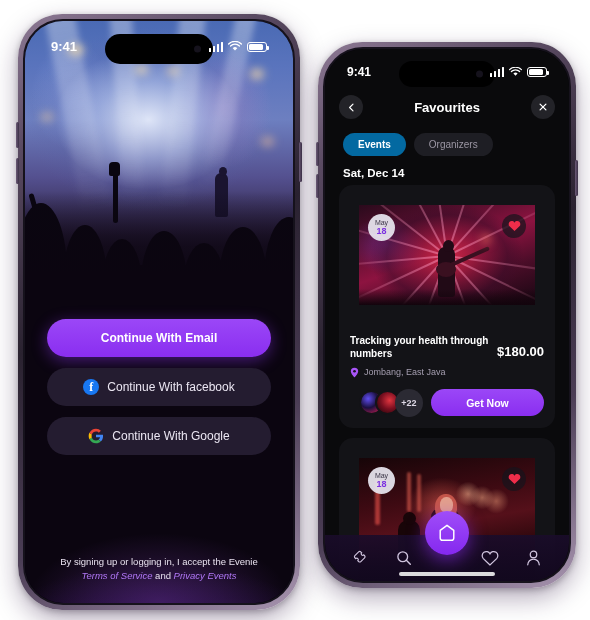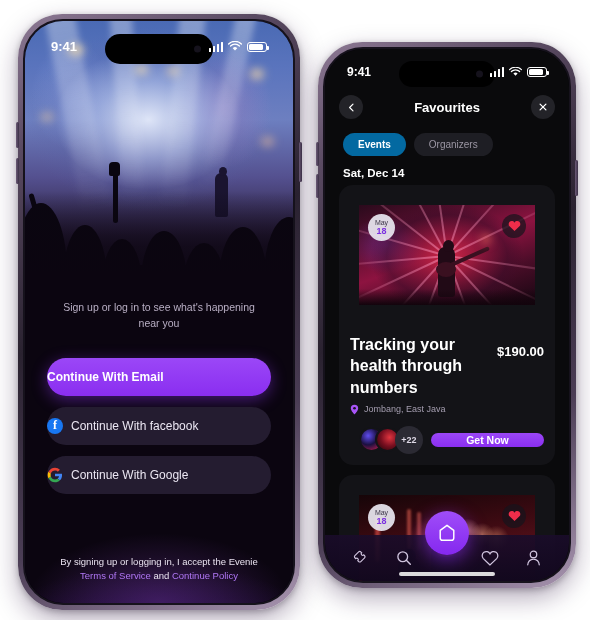--- a/index.html
+++ b/index.html
@@ -79,34 +79,34 @@
     background:
       radial-gradient(ellipse 90% 40% at 50% 118%, rgba(130,55,200,.55) 0%, rgba(80,30,140,.28) 45%, transparent 76%),
       radial-gradient(ellipse 70% 30% at 50% 100%, rgba(160,80,230,.30) 0%, transparent 70%),
       #0b0510;
   }
 
   .ob-content { position:absolute; left:0; right:0; top:272px; bottom:0; padding:0 22px; }
   .ob-title { text-align:center; color:#fff; font-size:17.5px; font-weight:bold; letter-spacing:.1px; }
   .ob-sub { text-align:center; color:#b9afc4; font-size:10.5px; line-height:1.5; margin-top:7px; padding:0 16px; }
 
-  .btn { display:flex; align-items:center; gap:8px;
+  .btn { display:flex; align-items:center; justify-content:center; gap:8px;
          border-radius:26px; height:38px; font-size:12px; font-weight:bold; cursor:pointer; }
   .btn-primary { background: linear-gradient(180deg,#9b47f7,#8a2ef0); color:#fff;
                  box-shadow:0 4px 16px rgba(140,50,240,.45); margin-top:26px; }
   .btn-social { background:#241c30; color:#ebe6f2; margin-top:11px; font-weight:normal; font-size:12px; }
 
   .fb-icon { width:16px;height:16px;border-radius:50%;background:#1877f2; position:relative; flex:none; }
   .fb-icon::after{content:"f";position:absolute;inset:0;color:#fff;font-size:12px;font-weight:bold;
     display:flex;align-items:center;justify-content:center;font-family:"Liberation Serif",serif;}
 
   .legal { position:absolute; left:0; right:0; bottom:22px; text-align:center; padding:0 20px; }
   .legal .l1 { color:#e9e2f0; font-size:9.5px; }
   .legal .l2 { margin-top:3px; font-size:9.5px; color:#e9e2f0; }
-  .legal a { color:#b077f5; text-decoration:none; }
+  .legal a { color:#b077f5; text-decoration:none;font-style:italic; }
 
   
   .fav { position:absolute; inset:0; background:#0a0a0c; }
   .fav-head { position:absolute; top:44px; left:0; right:0; height:28px;
               display:flex; align-items:center; justify-content:space-between; padding:0 14px; }
   .circ-btn { width:24px;height:24px;border-radius:50%;background:#232328;
               display:flex;align-items:center;justify-content:center;cursor:pointer;flex:none; }
   .fav-title { color:#fff; font-size:13px; font-weight:bold; }
 
   .tabs { position:absolute; top:84px; left:18px; display:flex; gap:8px; }
@@ -144,31 +144,31 @@
   .datechip { position:absolute; left:9px; top:9px; width:27px; height:27px; border-radius:50%;
      background:rgba(232,230,240,.93); display:flex; flex-direction:column; align-items:center;
      justify-content:center; line-height:1; }
   .datechip .m { font-size:7px; color:#3a3446; }
   .datechip .d { font-size:9px; color:#7b2fe0; font-weight:bold; margin-top:1px; }
   .heartbtn { position:absolute; right:9px; top:9px; width:24px;height:24px;border-radius:50%;
      background:rgba(22,20,28,.72); display:flex;align-items:center;justify-content:center;cursor:pointer; }
 
   .ecard-body { padding:9px 11px 11px; }
   .ecard-row { display:flex; justify-content:space-between; align-items:flex-start; gap:8px; }
-  .ecard-title { color:#fff; font-size:16px; font-weight:bold; line-height:1.33; max-width:145px; }
+  .ecard-title { color:#fff; font-size:10px; font-weight:bold; line-height:1.33; max-width:145px; }
   .ecard-price { color:#fff; font-size:13px; font-weight:bold; white-space:nowrap; margin-top:10px; }
   .ecard-loc { display:flex; align-items:center; gap:5px; margin-top:6px; color:#a59eb0; font-size:9px; }
   .ecard-foot { display:flex; align-items:center; justify-content:flex-end; margin-top:11px; gap:8px; }
   .avatars { display:flex; align-items:center; }
   .av { width:25px;height:25px;border-radius:50%;border:2px solid #131317;margin-right:-9px; }
   .av1 { background: radial-gradient(circle at 34% 32%, #5f4df0 0%, #1b1040 46%, #901a4a 78%, #2a0714 100%); }
   .av2 { background: radial-gradient(circle at 60% 40%, #e0353f 0%, #7a0f20 48%, #180407 100%); }
   .avmore { width:28px;height:28px;border-radius:50%;background:#2b2a33;color:#ded9e6;font-size:9px;
      font-weight:bold; display:flex;align-items:center;justify-content:center; margin-left:4px; }
-  .getbtn { flex:1; max-width:113px; height:14px; border-radius:15px;
+  .getbtn { flex:1; max-width:113px; height:27px; border-radius:15px;
      background:linear-gradient(180deg,#9b47f7,#8a2ef0); color:#fff; font-size:10.5px; font-weight:bold;
      display:flex;align-items:center;justify-content:center;cursor:pointer; }
 
   .navbar { position:absolute; left:0; right:0; bottom:0; height:46px;
      background:linear-gradient(180deg, rgba(26,12,42,.90), rgba(18,8,30,.99));
      display:flex; align-items:center; justify-content:space-around; padding:0 14px; z-index:20; }
   .navbtn { width:26px;height:26px;display:flex;align-items:center;justify-content:center;cursor:pointer; }
   .fab { position:absolute; left:50%; transform:translateX(-50%); bottom:26px; width:44px;height:44px;
      border-radius:50%; background:linear-gradient(180deg,#9f4df8,#8528ef); z-index:25;
      display:flex;align-items:center;justify-content:center; cursor:pointer;
@@ -241,21 +241,20 @@
               <path d="M2.9 5.4a7.3 7.3 0 0 1 10.2 0" stroke="#fff" stroke-width="1.5" fill="none" stroke-linecap="round"></path>
               <path d="M.7 3.1a10.5 10.5 0 0 1 14.6 0" stroke="#fff" stroke-width="1.5" fill="none" stroke-linecap="round"></path>
             </svg>
             <span class="batt">
                 <i></i>
               </span>
           </span>
         </div>
 
         <div class="ob-content">
-          <div class="ob-sub">Sign up or log in to see what's happening near you</div>
 
           <div class="btn btn-primary">
             <span>Continue With Email</span>
           </div>
 
           <div class="btn btn-social">
             <span class="fb-icon"></span>
             <span>Continue With facebook</span>
           </div>
 
@@ -268,21 +267,21 @@
             </svg>
             <span>Continue With Google</span>
           </div>
         </div>
 
         <div class="legal">
           <div class="l1">By signing up or logging in, I accept the Evenie</div>
           <div class="l2">
             <a href="#">Terms of Service</a>
             <span>and</span>
-            <a href="#">Continue Policy</a>
+            <a href="#">Privacy Events</a>
           </div>
         </div>
 
       </div>
     </div>
   </div>
 
   <div class="phone" id="phone-right">
     <div class="side-btn" style="left:-2px;top:100px;width:3px;height:24px;"></div>
     <div class="side-btn" style="left:-2px;top:132px;width:3px;height:24px;"></div>
@@ -373,21 +372,21 @@
               <div class="heartbtn">
                 <svg width="13" height="12" viewBox="0 0 16 14">
                   <path d="M8 13.2 1.9 7.3a3.8 3.8 0 1 1 6.1-4.4 3.8 3.8 0 1 1 6.1 4.4z" fill="#ee2d4a"></path>
                 </svg>
               </div>
             </div>
 
             <div class="ecard-body">
               <div class="ecard-row">
                 <div class="ecard-title">Tracking your health through numbers</div>
-                <div class="ecard-price">$190.00</div>
+                <div class="ecard-price">$180.00</div>
               </div>
               <div class="ecard-loc">
                 <svg width="9" height="11" viewBox="0 0 10 12">
                   <path d="M5 .6a4.1 4.1 0 0 0-4.1 4.1C.9 7.7 5 11.6 5 11.6s4.1-3.9 4.1-6.9A4.1 4.1 0 0 0 5 .6z" fill="#a855f7"></path>
                   <circle cx="5" cy="4.6" r="1.5" fill="#1a1320"></circle>
                 </svg>
                 <span>Jombang, East Java</span>
               </div>
               <div class="ecard-foot">
                 <div class="avatars">

